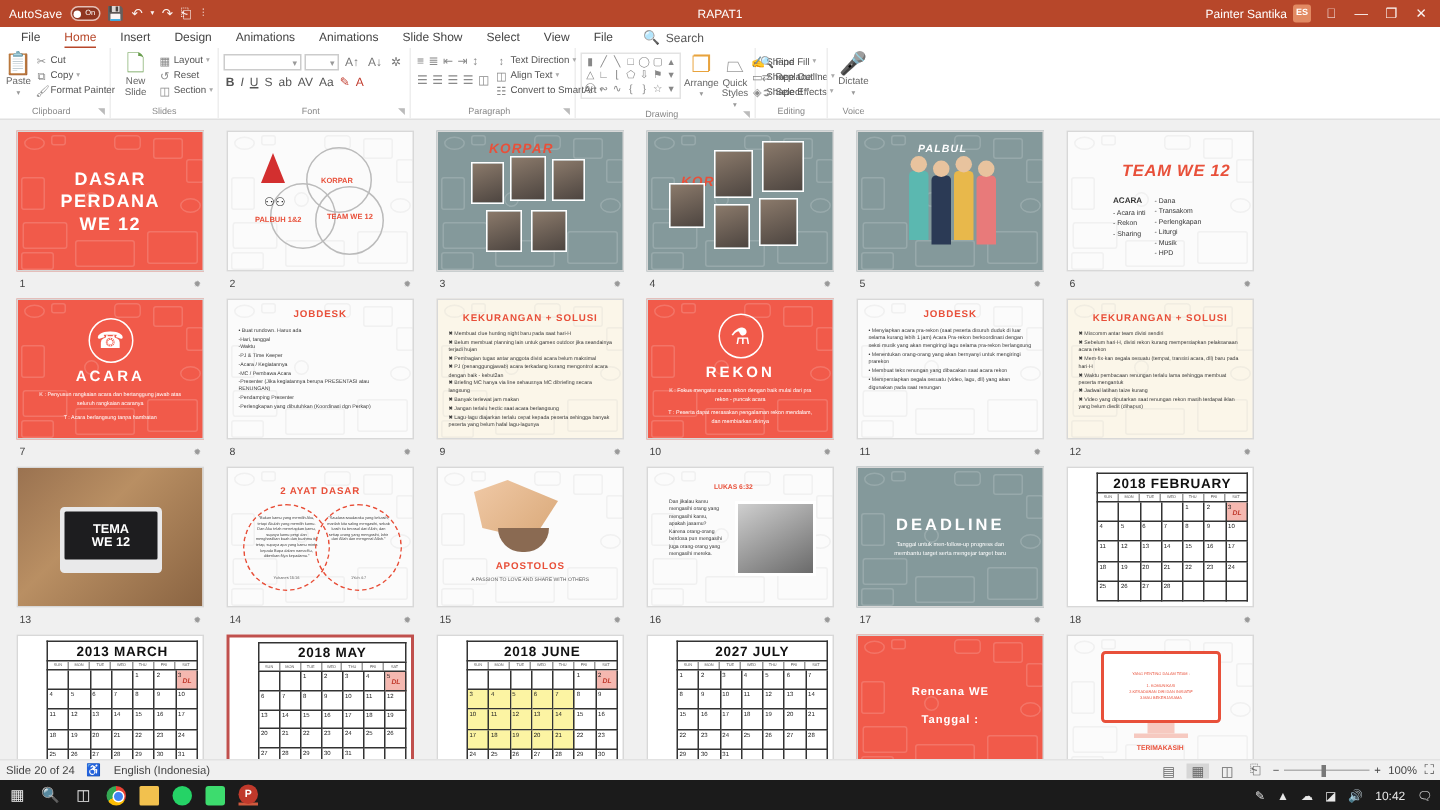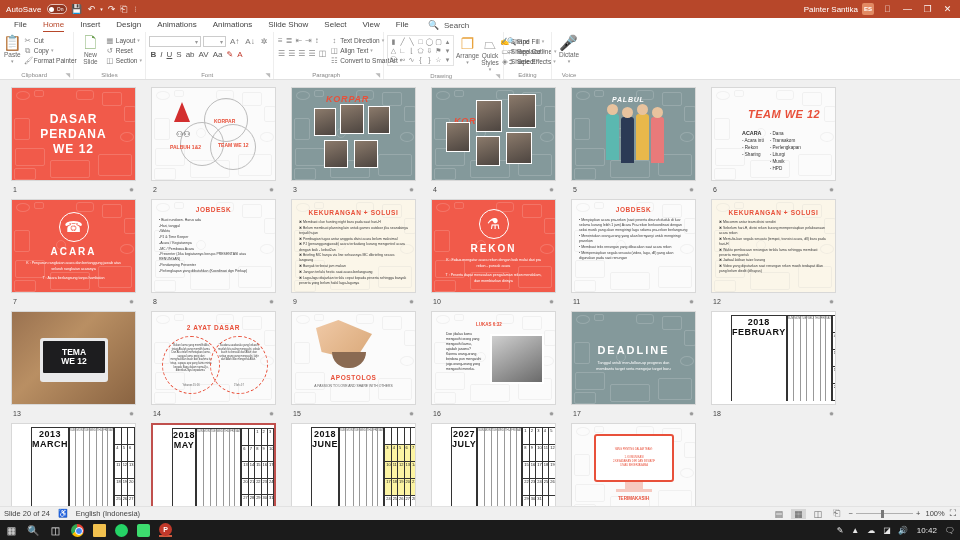--- a/index.html
+++ b/index.html
@@ -162,21 +162,21 @@
   .laptop .scr { width:100%;height:32px;background:#1d1d1f;border-radius:1px;
                  display:flex;align-items:center;justify-content:center;}
   .tema-t { color:#fff; font-weight:bold; font-size:8.5px; line-height:9px; text-align:center; }
 
   .venn { position:absolute; border:1px dashed #E8503A; border-radius:50%; }
   .venn-txt { position:absolute; font-size:2.6px; line-height:3.6px; color:#444; text-align:center; }
 
   .deadline-t { color:#fff; font-size:11px; letter-spacing:2px; font-weight:bold; }
 
   
-  .cal { position:absolute; inset:3px; display:flex; flex-direction:row;padding-left:16px; }
+  .cal { position:absolute; inset:3px; display:flex; flex-direction:column;padding-left:16px; }
   .cal-h { text-align:center; font-weight:bold; font-size:9px; letter-spacing:.5px;
            color:#111; border:1px solid #333; border-bottom:none; padding:1px 0;}
   .cal-dow { display:grid; grid-template-columns:repeat(7,1fr); border:1px solid #333;
              border-bottom:none; }
   .cal-dow span { font-size:2.6px; text-align:center; color:#555; border-right:1px solid #999;
                   padding:1px 0; }
   .cal-dow span:last-child { border-right:none; }
   .cal-body { flex:1; display:grid; grid-template-columns:repeat(7,1fr);
               grid-auto-rows:1fr; border-left:1px solid #333; border-top:1px solid #333; }
   .cal-body div { border-right:1px solid #333; border-bottom:1px solid #333;
@@ -242,20 +242,21 @@
     <span class="toggle">
         <span>On</span>
       </span>
     <span class="qicon">💾</span>
     <span class="qicon">↶</span>
     <span class="qicon" style="font-size:5px">▾</span>
     <span class="qicon">↷</span>
     <span class="qicon">⎗</span>
     <span class="qicon" style="font-size:6px">⋮</span>
   </div>
+  <div class="title-center">RAPAT1</div>
   <div class="title-right">
     <div class="acct">
       <span>Painter Santika</span>
       <span class="avatar">ES</span>
     </div>
     <span class="wbtn">⎕</span>
     <span class="wbtn">—</span>
     <span class="wbtn">❐</span>
     <span class="wbtn">✕</span>
   </div>
@@ -1294,20 +1295,44 @@
                 <div></div>
                 <div></div>
                 <div></div>
               </div>
             </div>
           </div>
         </div>
       </div>
       <div class="cell">
         <div class="thumbwrap">
+          <div class="thumb bg-red">
+            <div class="doodle">
+              <i style="left: 4px; top: 3px; width: 14px; height: 9px; border-radius: 50%;"></i>
+              <i style="left: 22px; top: 2px; width: 10px; height: 7px; border-radius: 2px;"></i>
+              <i style="left: 90px; top: 4px; width: 20px; height: 14px; border-radius: 2px;"></i>
+              <i style="left: 112px; top: 18px; width: 12px; height: 16px; border-radius: 2px;"></i>
+              <i style="left: 2px; top: 30px; width: 16px; height: 22px; border-radius: 2px;"></i>
+              <i style="left: 3px; top: 60px; width: 30px; height: 18px; border-radius: 2px;"></i>
+              <i style="left: 38px; top: 72px; width: 40px; height: 18px; border-radius: 2px;"></i>
+              <i style="left: 86px; top: 66px; width: 34px; height: 22px; border-radius: 2px;"></i>
+              <i style="left: 64px; top: 2px; width: 18px; height: 10px; border-radius: 3px;"></i>
+              <i style="left: 108px; top: 44px; width: 14px; height: 10px; border-radius: 50%;"></i>
+              <i style="left: 2px; top: 80px; width: 22px; height: 12px; border-radius: 2px;"></i>
+              <i style="left: 44px; top: 40px; width: 10px; height: 10px; border-radius: 50%;"></i>
+            </div>
+            <div class="t-center">
+              <div class="renc">Rencana WE</div>
+              <div class="renc" style="margin-top: 10px;">Tanggal :</div>
+            </div>
+          </div>
+        </div>
+      </div>
+      <div class="cell">
+        <div class="thumbwrap">
           <div class="thumb bg-white">
             <div class="doodle dark">
               <i style="left: 4px; top: 3px; width: 14px; height: 9px; border-radius: 50%;"></i>
               <i style="left: 22px; top: 2px; width: 10px; height: 7px; border-radius: 2px;"></i>
               <i style="left: 90px; top: 4px; width: 20px; height: 14px; border-radius: 2px;"></i>
               <i style="left: 112px; top: 18px; width: 12px; height: 16px; border-radius: 2px;"></i>
               <i style="left: 2px; top: 30px; width: 16px; height: 22px; border-radius: 2px;"></i>
               <i style="left: 3px; top: 60px; width: 30px; height: 18px; border-radius: 2px;"></i>
               <i style="left: 38px; top: 72px; width: 40px; height: 18px; border-radius: 2px;"></i>
               <i style="left: 86px; top: 66px; width: 34px; height: 22px; border-radius: 2px;"></i>

